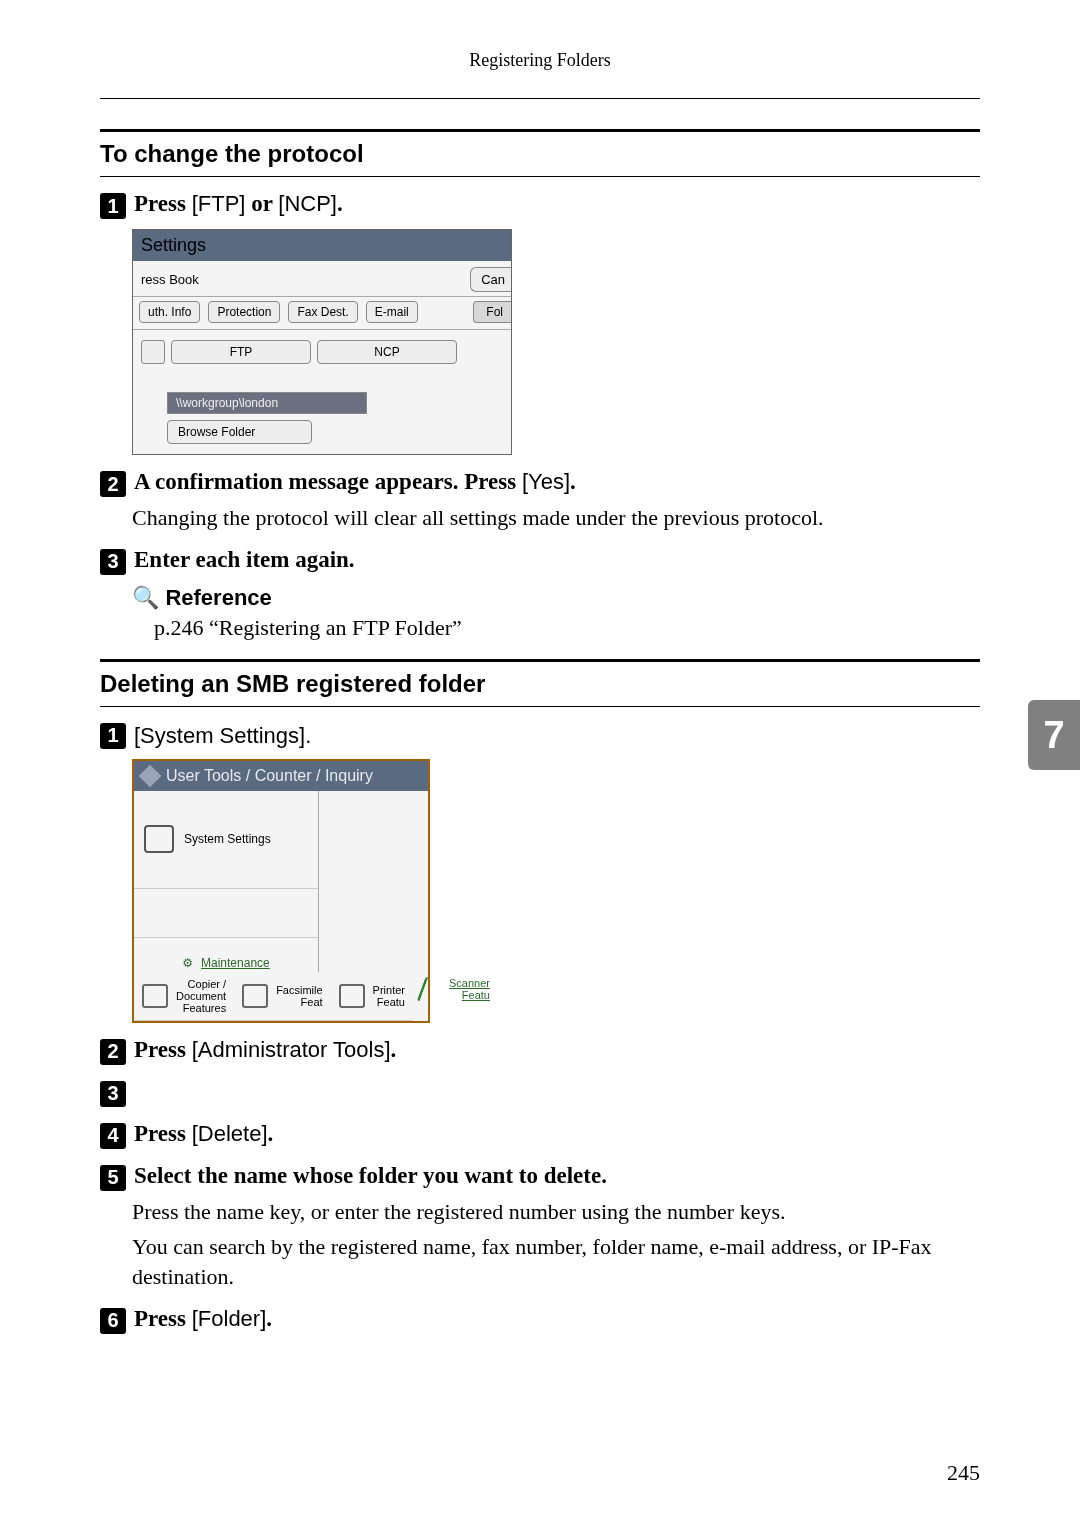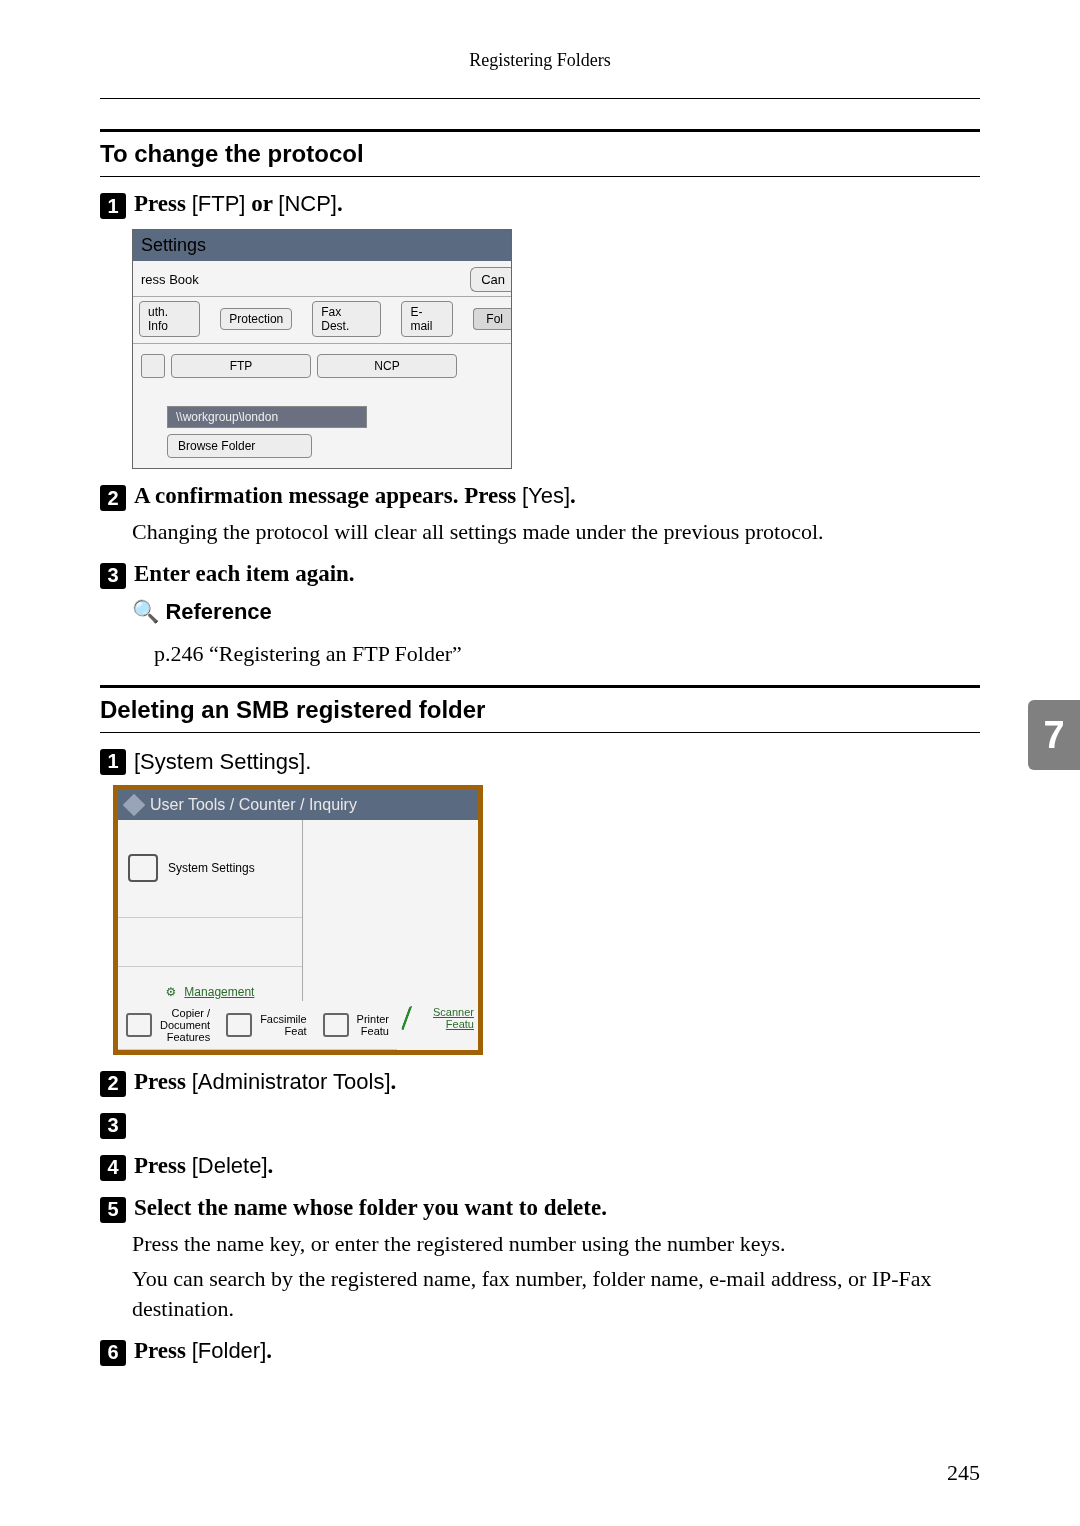--- a/index.html
+++ b/index.html
@@ -35,38 +35,38 @@
     display: flex; align-items: center; justify-content: center;
     border-radius: 3px; margin-right: 8px; flex-shrink: 0;
     margin-top: 2px;
   }
   .step-text { font-size: 23px; font-weight: bold; font-family: 'Book Antiqua', Palatino, serif; }
   .step-text-sans { font-family: Arial, Helvetica, sans-serif; font-size: 22px; font-weight: normal; }
   .body-text { font-size: 22px; margin-left: 32px; margin-top: 6px; line-height: 1.35; font-family: 'Book Antiqua', Palatino, serif; }
   .ref-row { display: flex; align-items: center; margin-left: 32px; margin-top: 10px; }
   .ref-icon { font-size: 22px; margin-right: 6px; }
   .ref-label { font-family: Arial, Helvetica, sans-serif; font-weight: bold; font-size: 22px; }
-  .ref-text { font-size: 22px; margin-left: 54px; margin-top: 16px; font-family: 'Book Antiqua', Palatino, serif; }
+  .ref-text { font-size: 22px; margin-left: 54px; margin-top: 4px; font-family: 'Book Antiqua', Palatino, serif; }
 
   
   .scr1 { width: 380px; border: 1px solid #666; margin-left: 32px; margin-top: 10px; background: #f4f4f4; font-family: Arial, sans-serif; font-size: 13px; }
   .scr1-title { background: #5a6a80; color: #000000; padding: 5px 8px; font-size: 18px; }
   .scr1-ress { display: flex; justify-content: space-between; align-items: center; padding: 6px 0 4px 8px; border-bottom: 1px solid #aaa; }
   .scr1-can { border: 1px solid #888; border-right: none; padding: 4px 6px 4px 10px; background: #ededed; font-size: 13px; border-radius: 6px 0 0 6px; }
-  .scr1-tabs { display: flex; gap: 20px; padding: 4px 0 6px 6px; border-bottom: 1px solid #aaa; align-items: center; }
+  .scr1-tabs { display: flex; gap: 8px; padding: 4px 0 6px 6px; border-bottom: 1px solid #aaa; align-items: center; }
   .scr1-tab { border: 1px solid #888; padding: 3px 8px; background: #ededed; font-size: 12px; border-radius: 4px; }
   .scr1-fol { border: 1px solid #888; border-right: none; padding: 3px 8px 3px 12px; background: #d8d8d8; font-size: 12px; border-radius: 4px 0 0 4px; margin-left: auto; }
   .scr1-proto { display: flex; gap: 6px; padding: 10px 8px 6px 8px; }
   .scr1-pbtn { border: 1px solid #888; padding: 4px 0; width: 140px; text-align: center; background: #ededed; font-size: 12px; border-radius: 4px; }
   .scr1-sq { width: 24px; height: 24px; border: 1px solid #888; background: #ededed; border-radius: 3px; }
   .scr1-path { margin: 22px 0 0 34px; background: #6a7080; color: #eee; border: 1px solid #888; padding: 3px 8px; width: 200px; font-size: 12px; }
   .scr1-browse { margin: 6px 0 10px 34px; border: 1px solid #888; padding: 4px 10px; width: 145px; background: #ededed; font-size: 12px; border-radius: 4px; }
 
   
-  .scr2 { width: 370px; border: 5px solid #a16207; margin-left: 13px; margin-top: 10px; background: #f4f4f4; font-family: Arial, sans-serif; font-size: 13px; }
+  .scr2 { width: 298px; border: 2px solid #a16207; margin-left: 32px; margin-top: 10px; background: #f4f4f4; font-family: Arial, sans-serif; font-size: 13px; }
   .scr2-title { background: #5a6a80; color: #e8e8e8; padding: 6px 8px; font-size: 16px; display: flex; align-items: center; gap: 8px; }
   .diamond { width: 16px; height: 16px; background: #9aa4b8; transform: rotate(45deg); display: inline-block; }
   .scr2-body { display: flex; flex-wrap: wrap; }
   .scr2-left { width: 185px; border-right: 1px solid #aaa; }
   .scr2-lrow { display: flex; align-items: center; gap: 10px; padding: 18px 10px; border-bottom: 1px solid #ccc; height: 98px; }
   .scr2-lrow2 { display: flex; align-items: flex-end; justify-content: center; gap: 8px; padding: 6px 10px 2px 10px; height: 34px; color: #2a6b2a; font-size: 12px; }
   .scr2-icon { width: 30px; height: 28px; border: 2px solid #555; border-radius: 4px; position: relative; }
   .scr2-right { width: 183px; display: flex; flex-direction: row; }
   .scr2-rrow { display: flex; align-items: center; gap: 8px; padding: 6px 8px; border-bottom: 1px solid #ccc; height: 49px; justify-content: flex-start; }
   .scr2-rrow:last-child { border-bottom: none; color: #2a6b2a; }
@@ -175,21 +175,21 @@
   </div>
   <div class="scr2-body">
     <div class="scr2-left">
       <div class="scr2-lrow">
         <span class="scr2-icon"></span>
         <span style="font-size:12px;">System Settings</span>
       </div>
       <div class="scr2-lrow" style="height:49px;"></div>
       <div class="scr2-lrow2">
         <span>⚙</span>
-        <span style="text-decoration:underline;">Management</span>
+        <span style="text-decoration:underline;">Maintenance</span>
       </div>
     </div>
     <div class="scr2-right">
       <div class="scr2-rrow">
         <span class="ico"></span>
         <span class="scr2-rlabel">Copier / Document Features</span>
       </div>
       <div class="scr2-rrow">
         <span class="ico"></span>
         <span class="scr2-rlabel">Facsimile Feat</span>

